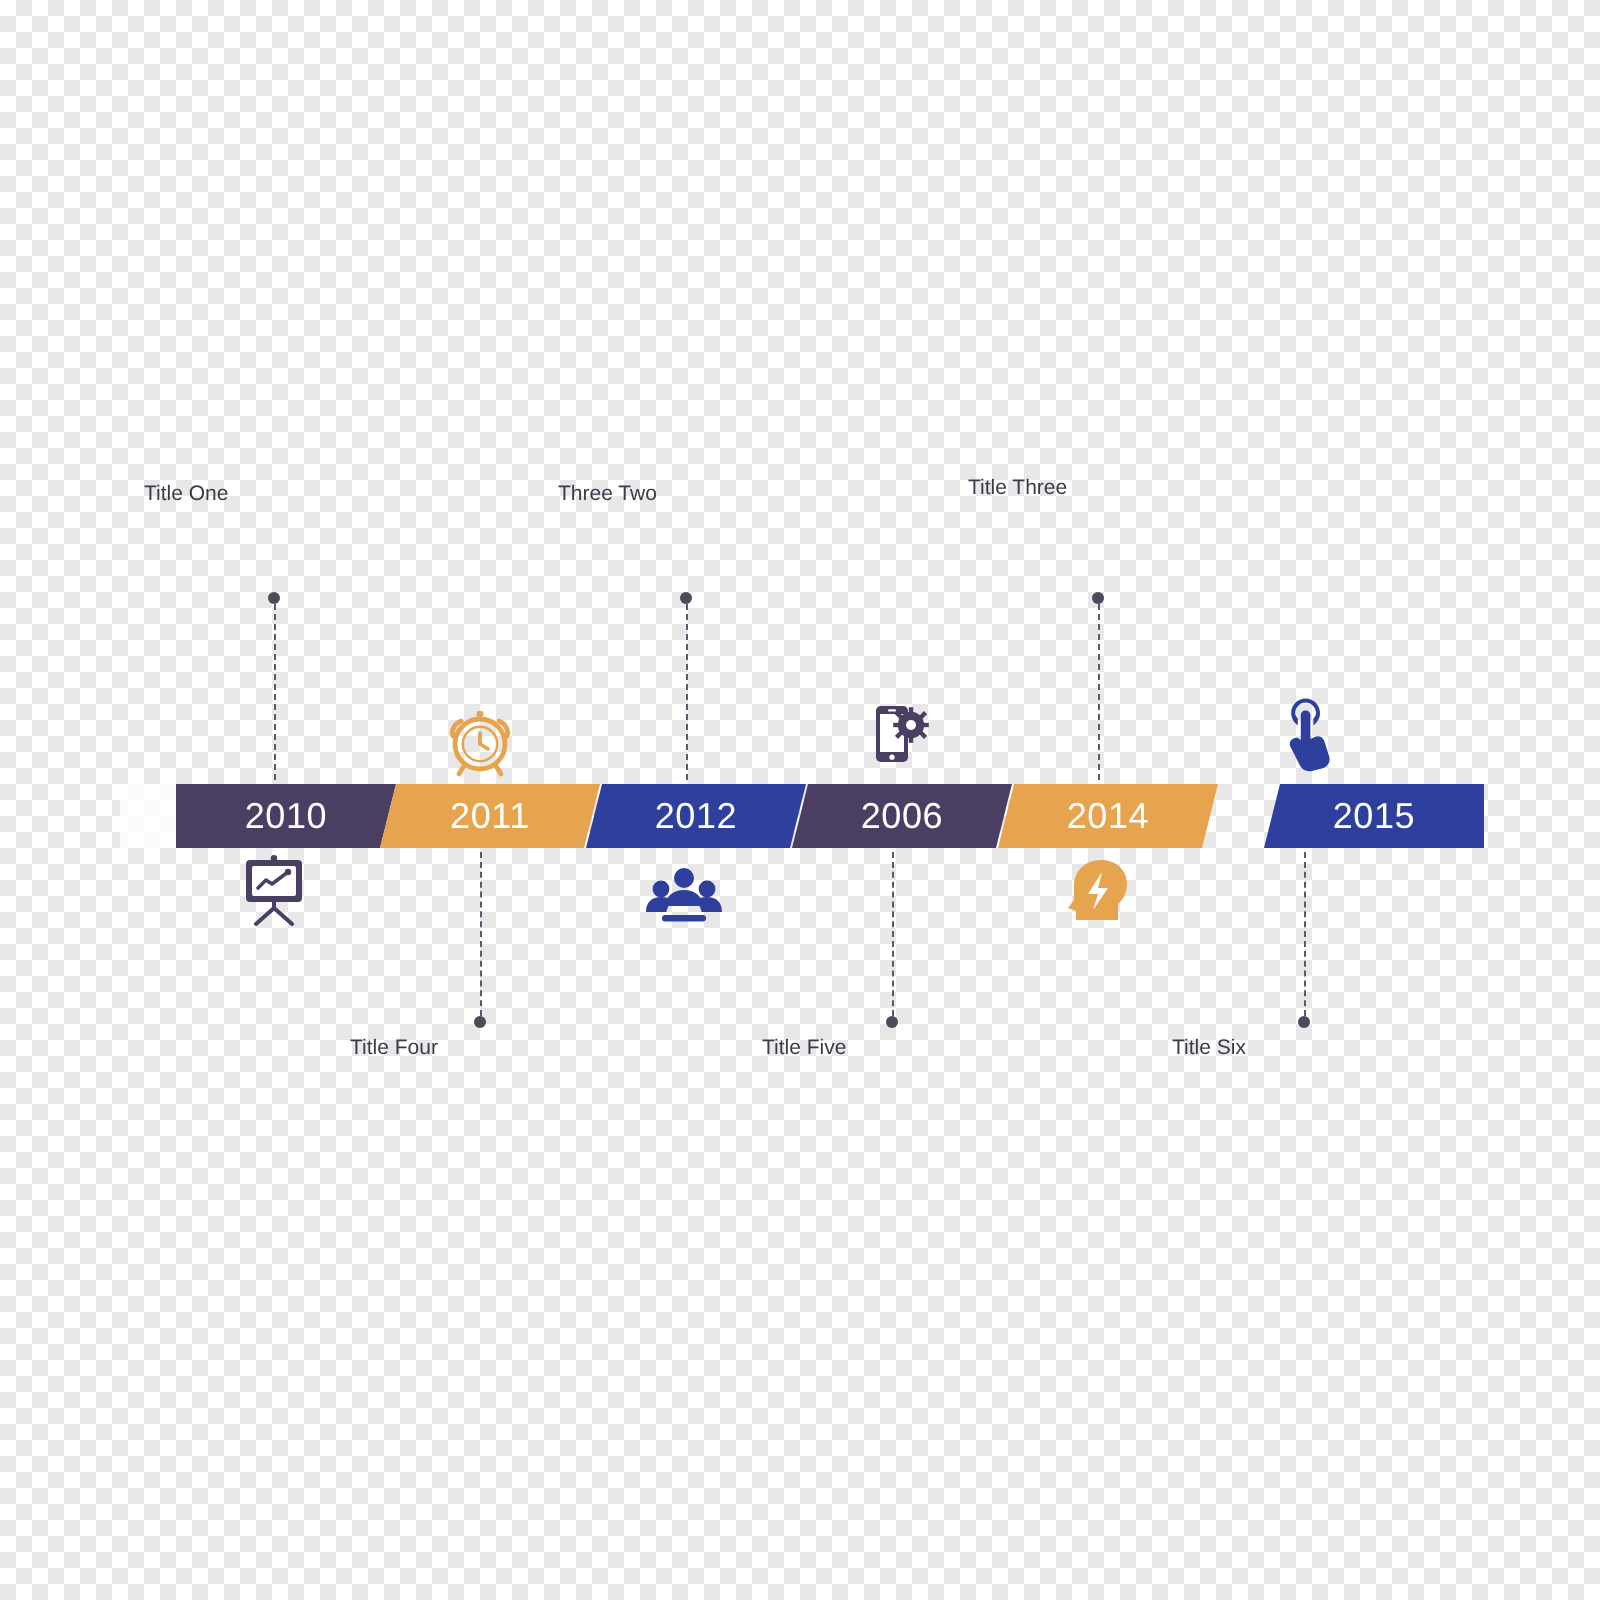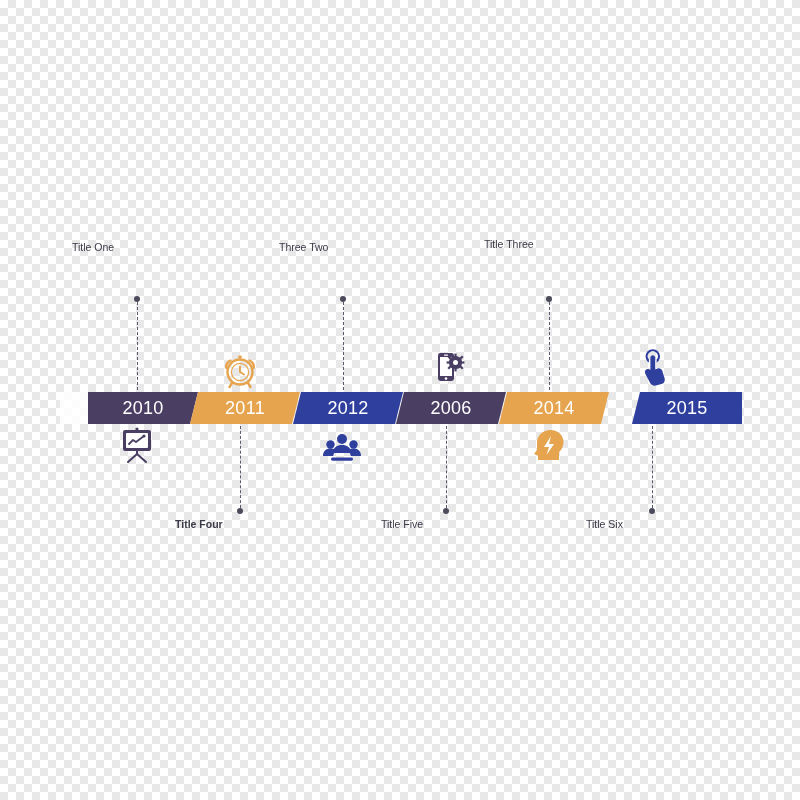--- a/index.html
+++ b/index.html
@@ -101,21 +101,21 @@
 </style>
 </head>
 <body>
 
 <div id="canvas">
 
   <div class="title" style="left:72px; top:241px;">Title One</div>
   <div class="title" style="left:279px; top:241px;">Three Two</div>
   <div class="title" style="left:484px; top:238px;">Title Three</div>
 
-  <div class="title" style="left:175px; top:518px;font-weight:bold;">Title Four</div>
+  <div class="title" style="left:175px; top:518px;">Title Four</div>
   <div class="title" style="left:381px; top:518px;">Title Five</div>
   <div class="title" style="left:586px; top:518px;">Title Six</div>
 
   <div class="dot" style="left:134px; top:296px;"></div>
   <div class="stem" style="left:137px; top:302px; height:88px;"></div>
 
   <div class="dot" style="left:340px; top:296px;"></div>
   <div class="stem" style="left:343px; top:302px; height:88px;"></div>
 
   <div class="dot" style="left:546px; top:296px;"></div>

